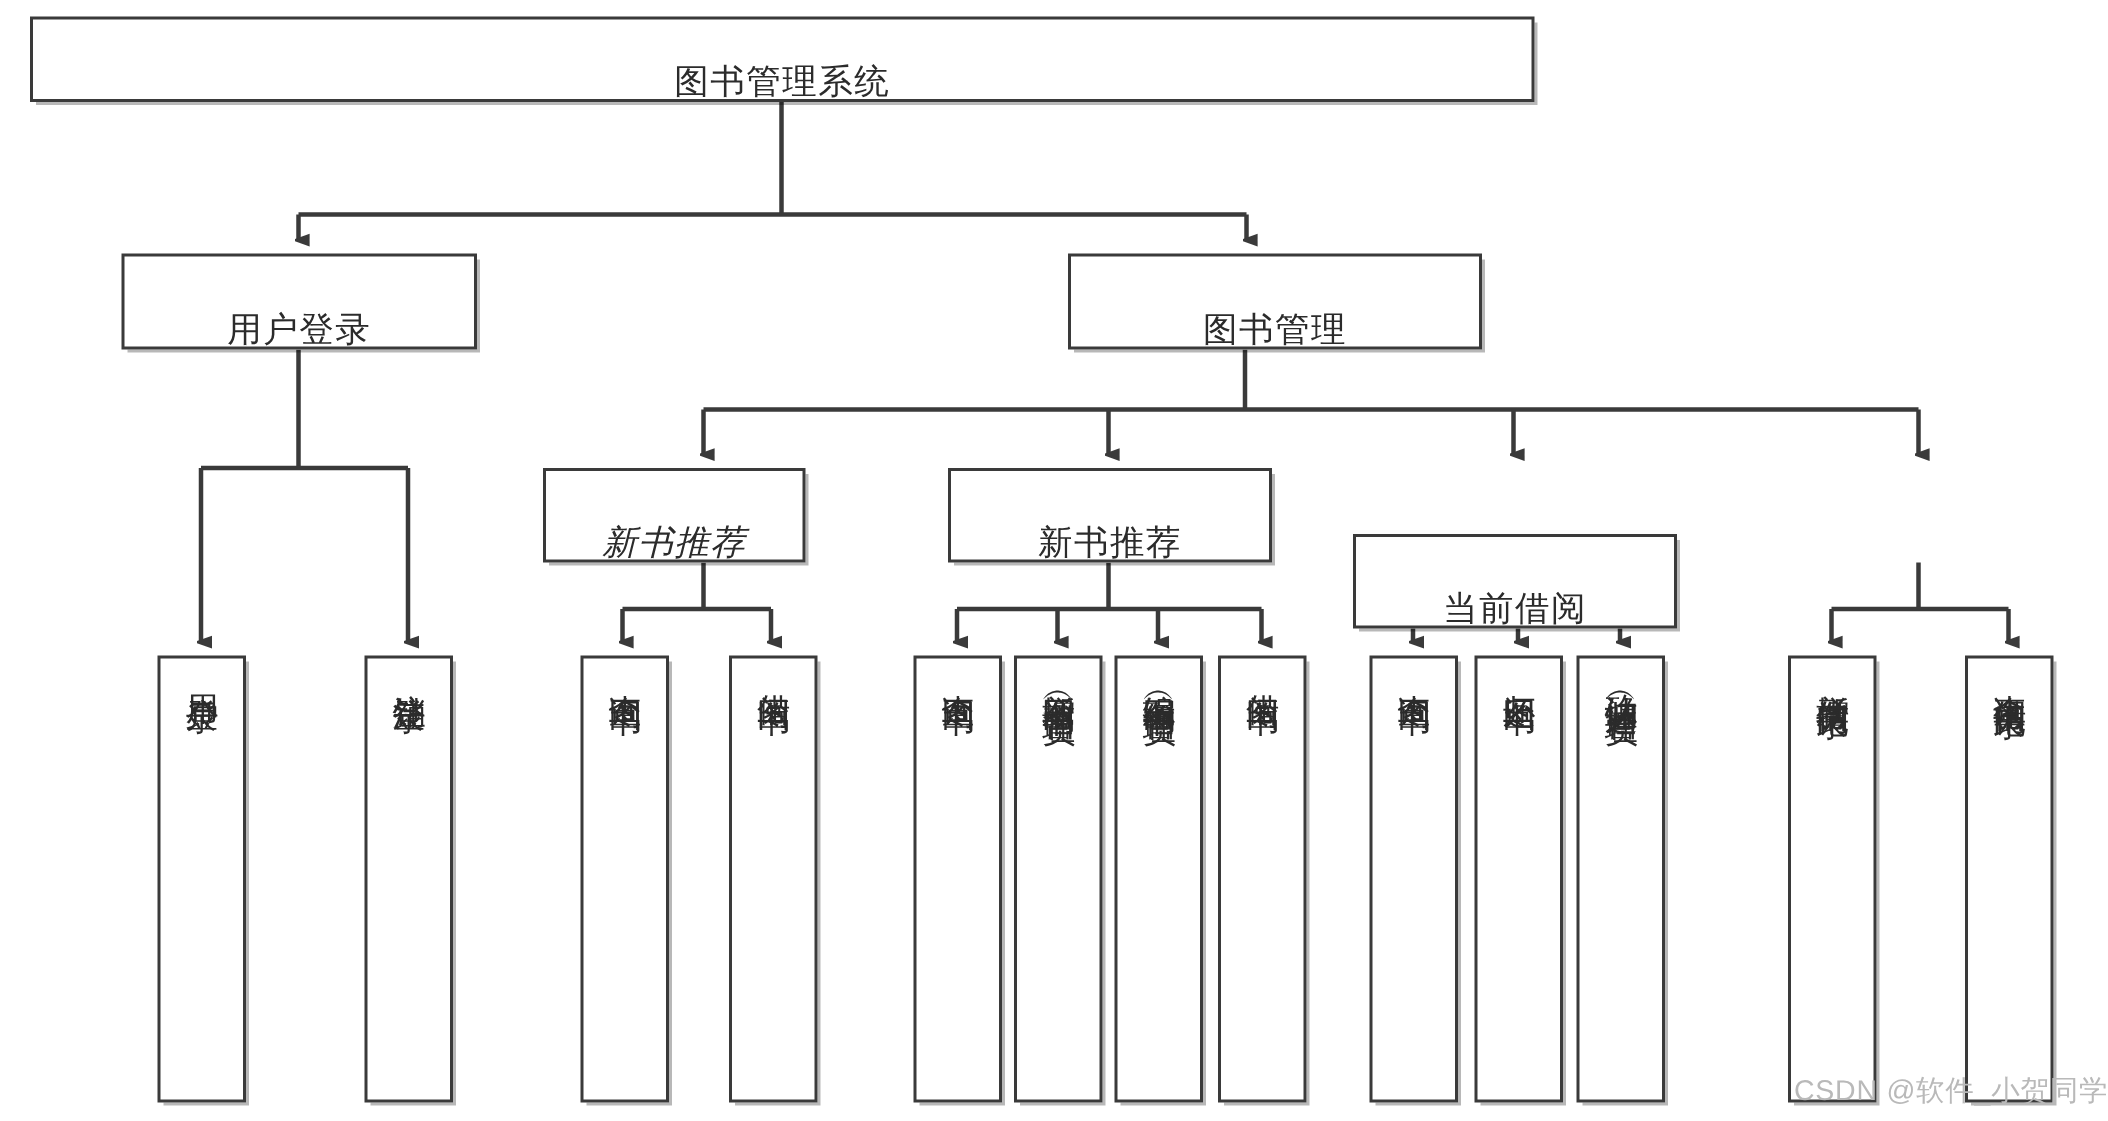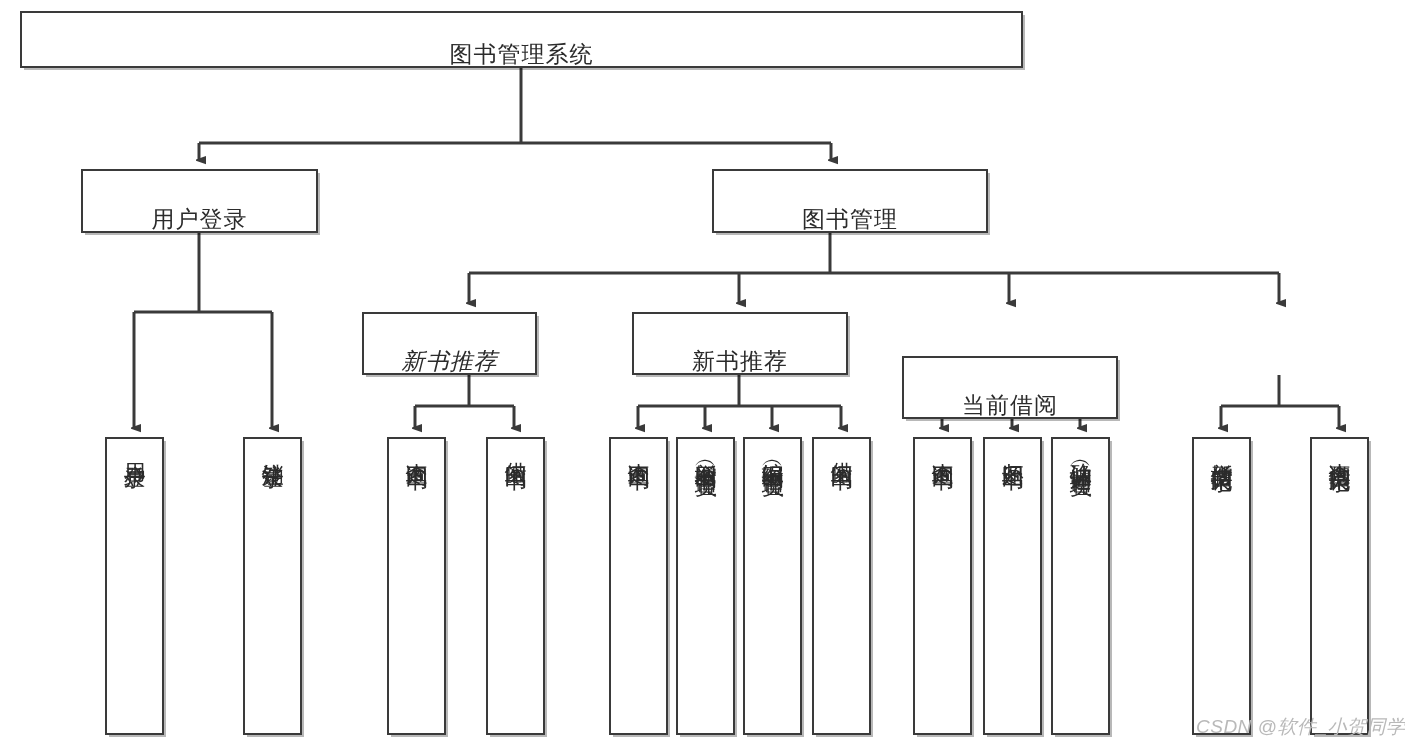--- a/index.html
+++ b/index.html
@@ -51,21 +51,20 @@
     letter-spacing:2px;
     white-space:nowrap;
     text-align:left;
   }
   .watermark{
     position:absolute;
     font-size:19px;
     color:#b9b9b9;
     white-space:nowrap;
     letter-spacing:0.5px;
-    font-style:italic;
   }
 </style>
 </head>
 <body>
 
 <div id="canvas">
 
   <svg id="wires" viewBox="0 0 1405 747" xmlns="http://www.w3.org/2000/svg">
     <defs>
       <marker id="arrow" markerWidth="10" markerHeight="10" refX="4.6" refY="7.4" orient="auto" markerUnits="userSpaceOnUse">

